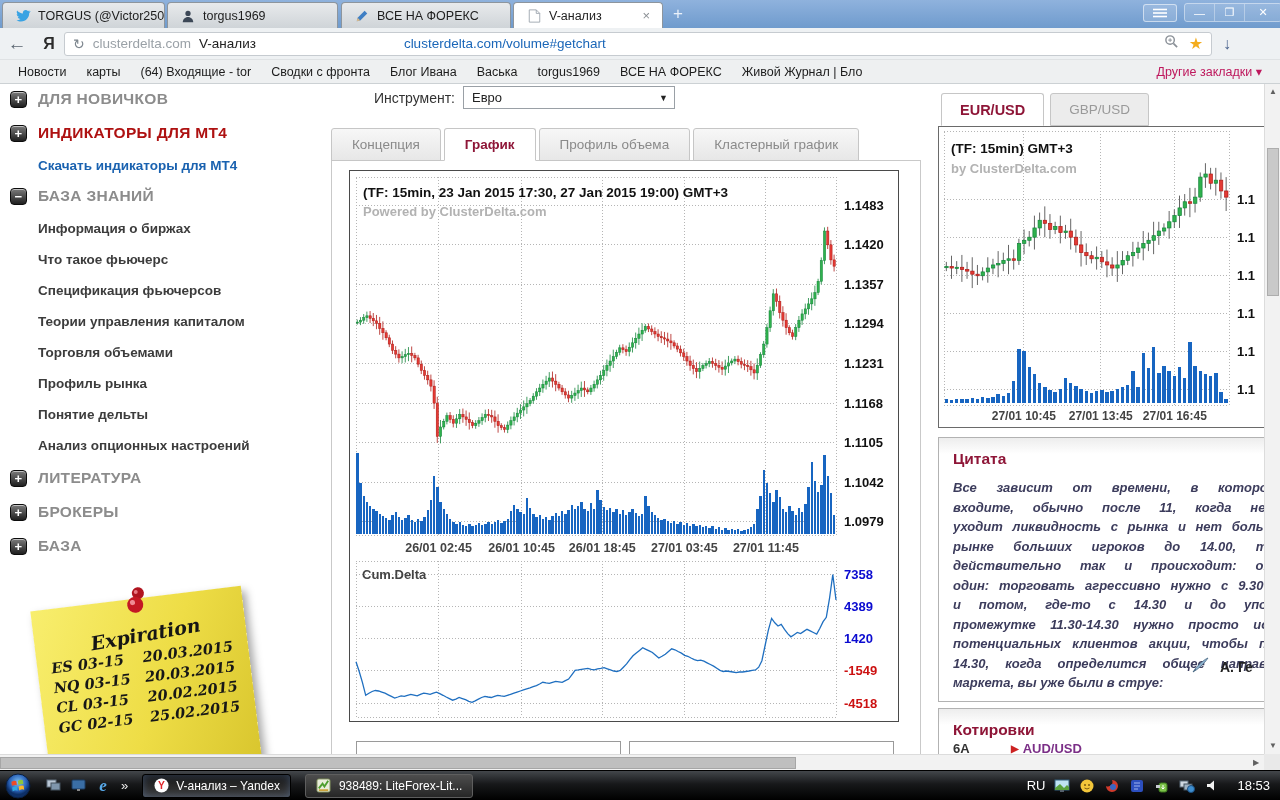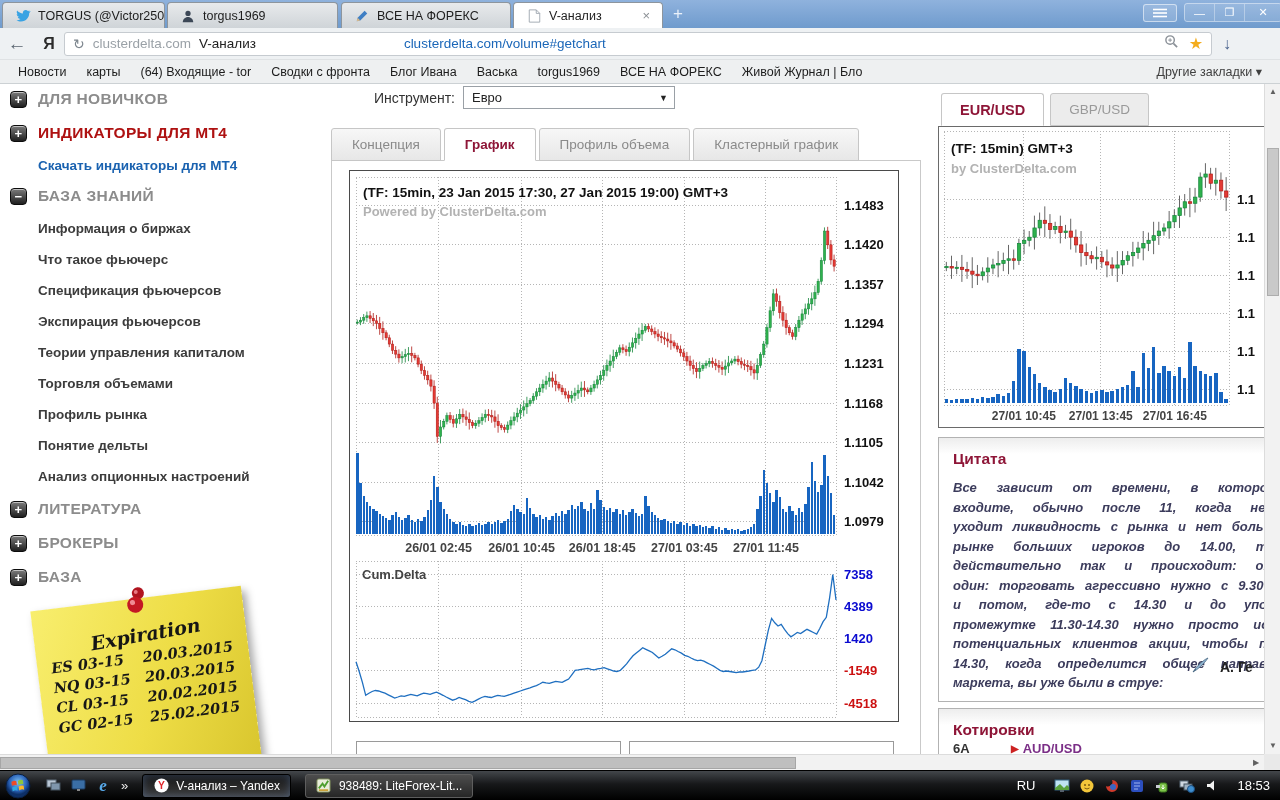--- a/index.html
+++ b/index.html
@@ -26,21 +26,21 @@
 .reload{color:#7c858d;font-size:14px}
 .site-btn{color:#9aa1a7;font-size:13.5px}
 .page-name{color:#222;font-size:13.5px}
 .url-text{color:#1a66b8;font-size:13.5px;margin-left:140px}
 .url-right{margin-left:auto;display:flex;align-items:center;gap:10px}
 .star{color:#f4ac1c;font-size:16px}
 .dl-arrow{width:30px;text-align:center;color:#49628c;font-size:16px;font-weight:bold}
 
 
 .bookmarks{position:absolute;left:0;top:60px;width:1280px;height:24px;background:#eef0f1;border-bottom:1px solid #ccd1d4;display:flex;align-items:center;padding:0 18px;gap:20px;font-size:12.5px;color:#1c1c1c;white-space:nowrap}
-.bm-other{margin-left:auto;color:#404040}
+.bm-other{margin-left:auto;color:#be185d}
 
 
 .sidebar{position:absolute;left:0;top:90px;width:330px}
 .side-sec{display:flex;align-items:center;gap:11px;margin:0 0 16px 10px;font-size:15.5px;font-weight:bold;color:#8c8c8c;letter-spacing:.3px}
 .side-sec.accent{color:#ae1111}
 .tog{width:17px;height:17px;flex:0 0 17px;border-radius:4px;background:linear-gradient(#7b7b7b,#1f1f1f);border:1px solid #0c0c0c;box-shadow:inset 0 1px 0 rgba(255,255,255,.55);color:#fff;font-size:13px;font-weight:bold;text-align:center;line-height:15px}
 .side-link{margin:0 0 14px 38px;font-size:13.5px;font-weight:bold;color:#1a62b0}
 .side-item{margin:7px 0 16px 38px;font-size:13.5px;font-weight:bold;color:#3c3c3c}
 
 
@@ -91,21 +91,21 @@
 
 
 .taskbar{position:absolute;left:0;top:770px;width:1280px;height:30px;background:linear-gradient(#43474b,#17181a 45%,#000);border-top:1px solid #000;z-index:10;display:flex;align-items:center}
 .startorb{width:30px;height:28px;margin-left:3px;display:flex;align-items:center;justify-content:center}
 .ql{display:flex;align-items:center;gap:9px;margin-left:12px}
 .chev{color:#eee;font-size:13px;margin-left:10px}
 .taskbtn{height:24px;margin-left:14px;padding:0 10px;display:flex;align-items:center;gap:7px;border-radius:3px;font-size:12px;color:#fff;white-space:nowrap}
 .taskbtn.pressed{background:linear-gradient(#151515,#3d3d3d);border:1px solid #000;box-shadow:inset 0 0 8px rgba(130,180,255,.3)}
 .taskbtn.raised{background:linear-gradient(#4d4d4d,#262626);border:1px solid #5e5e5e}
 .tray{margin-left:auto;display:flex;align-items:center;gap:9px;padding-right:10px;color:#fff}
-.tray .lang{font-size:13px;margin-right:10px}
+.tray .lang{font-size:13px;}
 .tray .clock{font-size:13px;margin-left:8px}
 .ticon{width:16px;height:16px;display:flex;align-items:center;justify-content:center}
 
 svg text{font-family:"Liberation Sans",sans-serif}
 </style>
 </head>
 <body>
 
 <div id="screen">
 
@@ -209,21 +209,20 @@
         <span>ИНДИКАТОРЫ ДЛЯ МТ4</span>
       </div>
     <div class="side-link">Скачать индикаторы для МТ4</div>
     <div class="side-sec">
         <span class="tog">−</span>
         <span>БАЗА ЗНАНИЙ</span>
       </div>
     <div class="side-item">Информация о биржах</div>
     <div class="side-item">Что такое фьючерс</div>
     <div class="side-item">Спецификация фьючерсов</div>
-    <div class="side-item">Экспирация фьючерсов</div>
     <div class="side-item">Теории управления капиталом</div>
     <div class="side-item">Торговля объемами</div>
     <div class="side-item">Профиль рынка</div>
     <div class="side-item">Понятие дельты</div>
     <div class="side-item">Анализ опционных настроений</div>
     <div class="side-sec">
         <span class="tog">+</span>
         <span>ЛИТЕРАТУРА</span>
       </div>
     <div class="side-sec">

